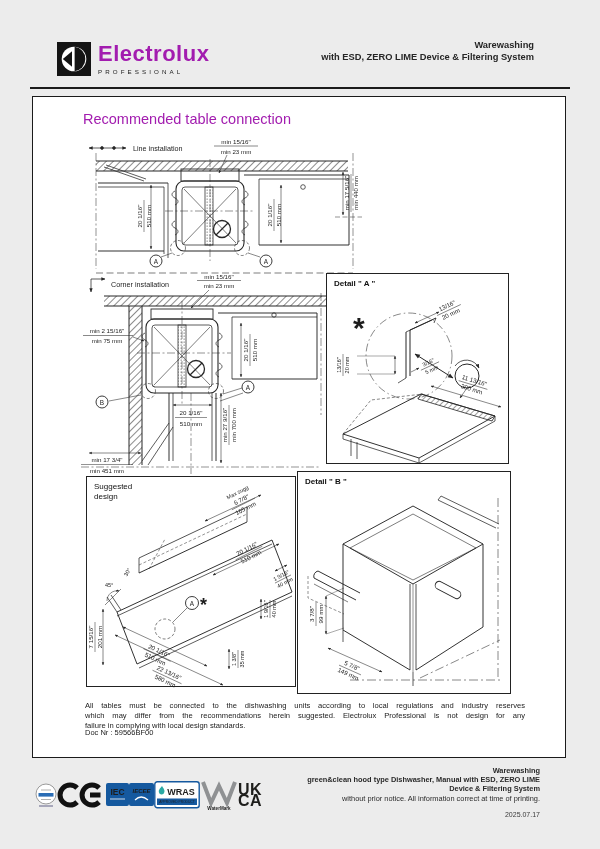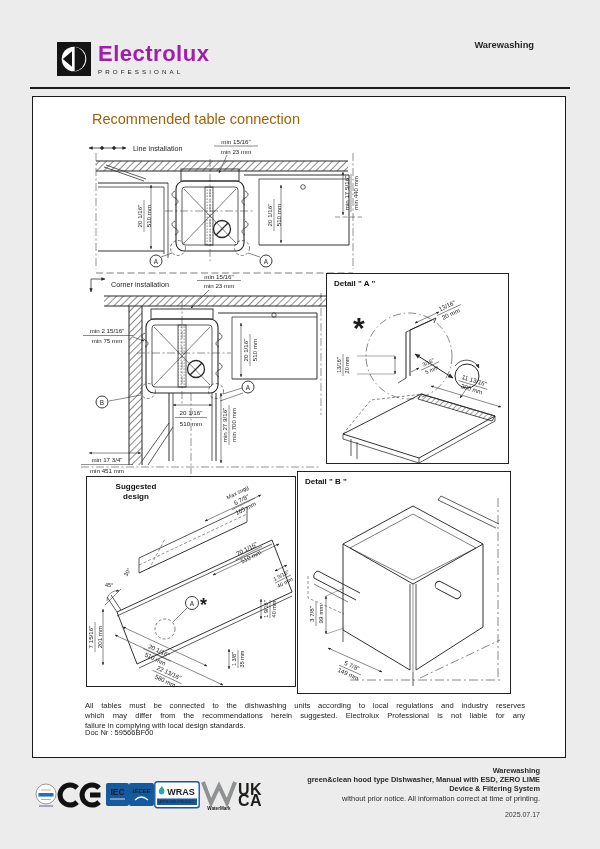--- a/index.html
+++ b/index.html
@@ -10,24 +10,24 @@
     color:#1d1d1d;overflow:hidden;
   }
   .abs{position:absolute}
   
   .brand-word{font-size:22px;font-weight:bold;color:#a21caf;letter-spacing:.5px}
   .brand-sub{font-size:6.2px;letter-spacing:3.1px;color:#222;margin-top:1px}
   .hdr-title{font-size:9.3px;font-weight:bold;color:#262626;text-align:right;line-height:11.6px}
   .hdr-rule{left:30px;top:87px;width:540px;height:2px;background:#1b1b1b}
   
   .main-box{left:32px;top:96px;width:534px;height:662px;background:#ffffff;border:1.6px solid #1b1b1b;box-sizing:border-box}
-  .rec-title{left:59px;top:14px;font-size:14.5px;color:#a16207}
+  .rec-title{left:50px;top:14px;font-size:14.5px;color:#a21caf}
   .detail-box{border:1.1px solid #222;background:#fff;box-sizing:border-box}
   .detail-title{position:absolute;left:7px;top:5px;font-size:8px;font-weight:bold;color:#111}
-  .sg-title{position:absolute;left:20px;top:5px;font-size:8px;font-weight:bold;color:#111;line-height:10px;text-align:center;width:58px}
+  .sg-title{position:absolute;left:7px;top:5px;font-size:8px;font-weight:normal;color:#111;line-height:10px;text-align:left;width:58px}
   
   svg{overflow:visible}
   svg text{font-family:"Liberation Sans",sans-serif;fill:#1d1d1d;stroke:none}
   .dim{font-size:6.2px}
   .dim-s{font-size:5.5px}
   .lbl{font-size:7.2px}
   .mk{font-size:6.4px}
   .star{font-size:30px;font-weight:bold}
   .star-s{font-size:18px;font-weight:bold}
   
@@ -51,20 +51,21 @@
     <path d="M15,9.2 L15,24.8 L5.8,17 Z" fill="#141414"></path>
     <path d="M17.6,4.8 A12.3,12.3 0 0 1 17.6,29.2 Z" fill="#141414"></path>
   </svg>
 </div>
 <div class="abs" style="left:98px;top:41px">
   <div class="brand-word">Electrolux</div>
   <div class="brand-sub">PROFESSIONAL</div>
 </div>
 <div class="abs hdr-title" style="right:66px;top:40px">
   <div>Warewashing</div>
+  <div>with ESD, ZERO LIME Device &amp; Filtering System</div>
 </div>
 <div class="abs hdr-rule"></div>
 
 <div class="abs main-box">
   <div class="abs rec-title">Recommended table connection</div>
 
   <svg class="abs" style="left:14px;top:38px" width="350" height="148" viewBox="0 0 350 148">
     <defs>
       <marker id="li-ar" viewBox="0 0 10 10" refX="9" refY="5" markerWidth="5.5" markerHeight="5.5" orient="auto-start-reverse">
         <path d="M0,1 L10,5 L0,9 Z" fill="#272727" stroke="none"></path>
@@ -565,21 +566,21 @@
             <line x1="-12" y1="0" x2="12" y2="0" stroke-width="0.5"></line>
             <text class="dim" y="6.5" text-anchor="middle">149 mm</text>
           </g>
         </g>
       </g>
     </svg>
   </div>
 
   <div class="abs note">
     <span class="just">All tables must be connected to the dishwashing units according to local regulations and industry reserves</span>
-    <span class="just">which may differ from the recommendations herein suggested. Electrolux Professional is not liable for any</span>
+    <span class="just">which may differ from the recommendations herein suggested. Electrolux Professional is not design for any</span>
     <span>failure in complying with local design standards.</span>
   </div>
   <div class="abs docnr">Doc Nr : 59566BF00</div>
 </div>
 
 <div class="abs logo-row">
   <svg width="24" height="28" viewBox="0 0 24 28">
     <circle cx="12" cy="13" r="10" fill="#ffffff" stroke="#9a9a9a" stroke-width="1"></circle>
     <line x1="7" y1="9" x2="17" y2="9" stroke="#b0b0b0" stroke-width="1"></line>
     <rect x="4.5" y="12" width="15" height="3.6" fill="#2a6db5"></rect>

